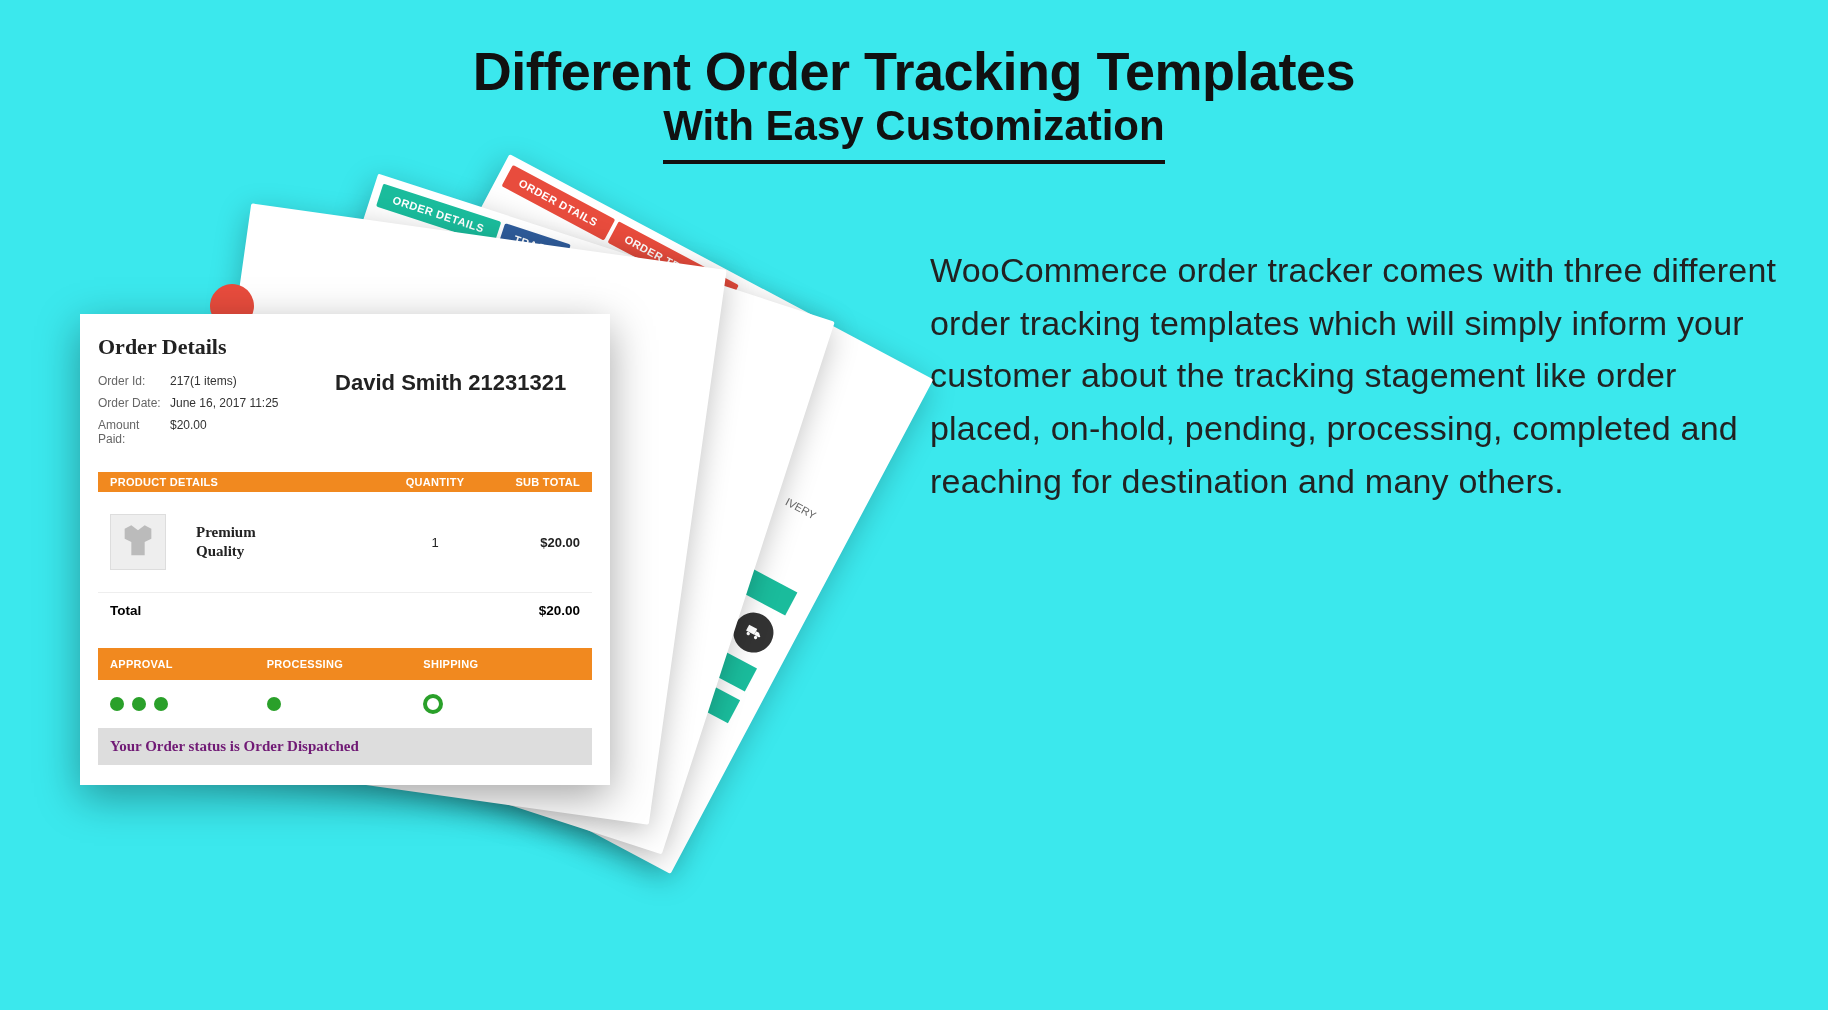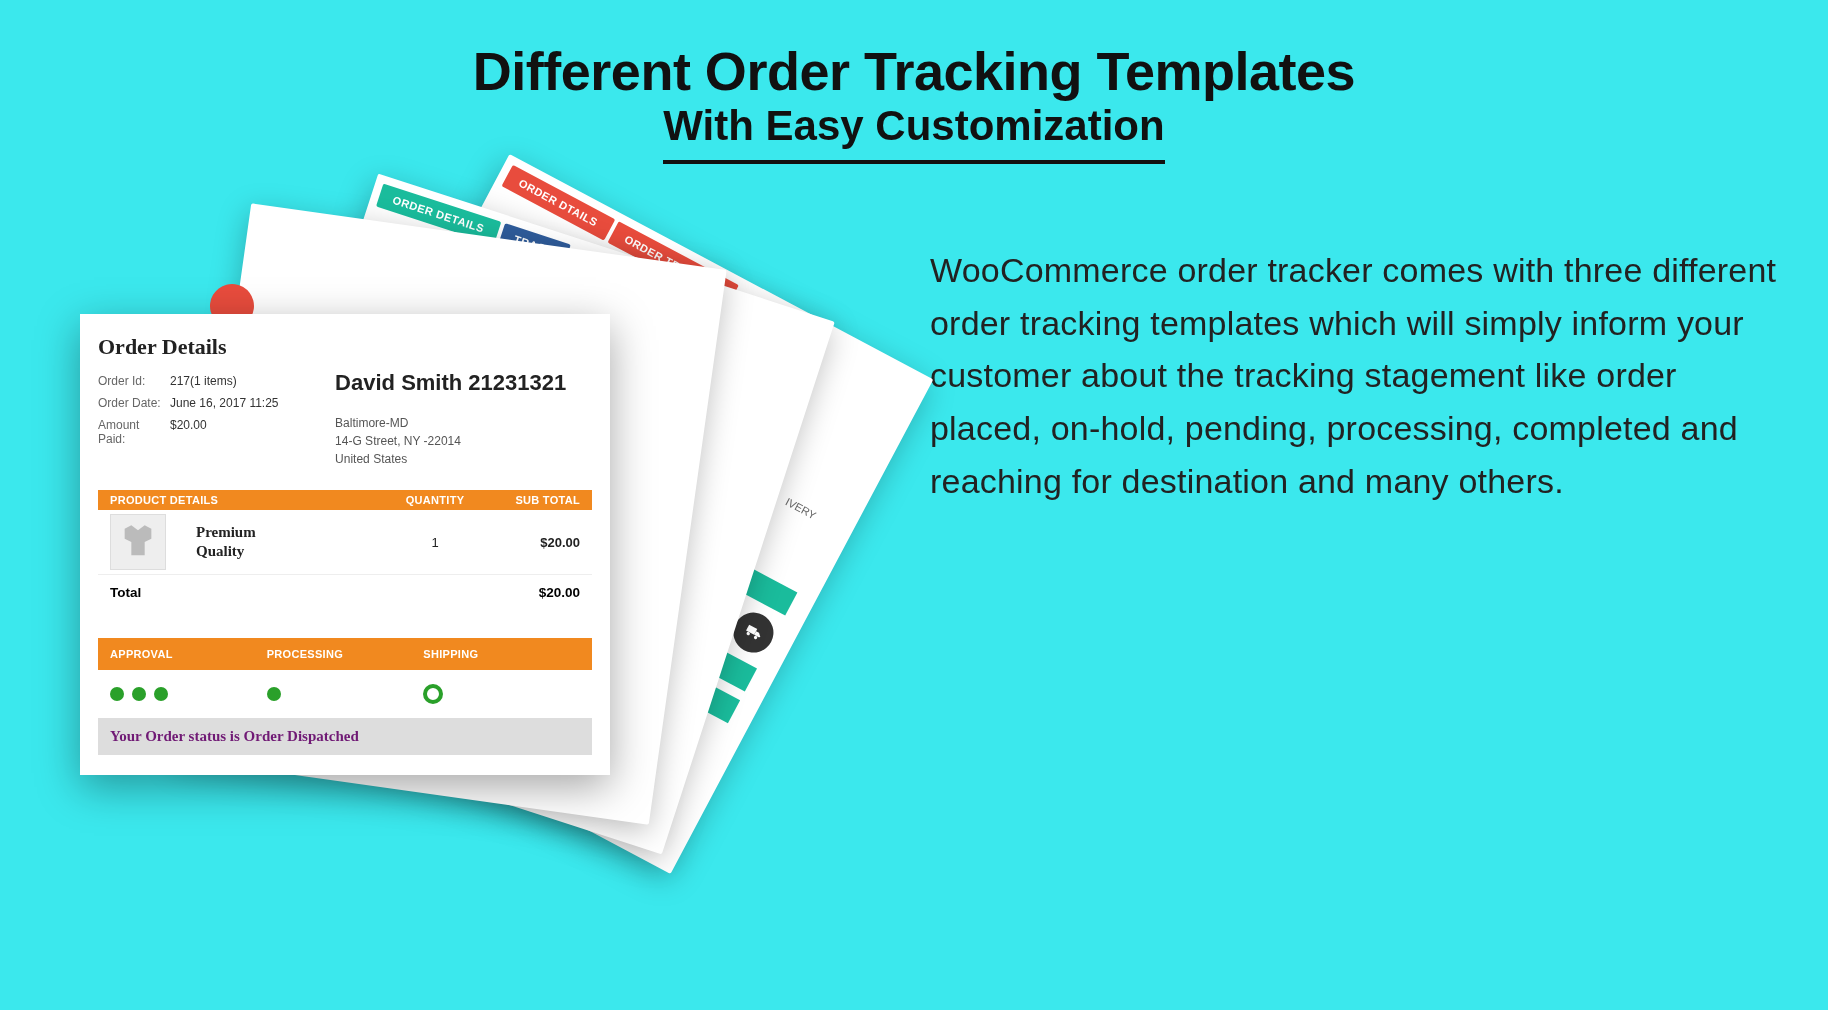--- a/index.html
+++ b/index.html
@@ -130,39 +130,39 @@
     font-weight:700;
     display:flex;
     padding: 4px 12px;
     letter-spacing: 0.3px;
   }
   .pdh-name { flex:1; }
   .pdh-qty  { width: 90px; text-align:center; }
   .pdh-sub  { width: 100px; text-align:right; }
   .pd-row {
     display:flex; align-items:center;
-    padding: 4px 12px; font-size:13px; color:#222;
+    padding: 22px 12px; font-size:13px; color:#222;
   }
   .pd-thumb {
     width: 56px; height: 56px; background:#eee;
     display:flex; align-items:center; justify-content:center;
     font-size: 30px; color:#999;
     border:1px solid #ddd;
   }
   .pd-desc { flex:1; padding-left: 30px; font-weight:700; font-family: Georgia, serif; font-size:15px; line-height:1.3; }
   .pd-qty { width: 90px; text-align:center; }
   .pd-sub { width: 100px; text-align:right; font-weight:700; }
   .pd-total {
     display:flex; justify-content:space-between;
     padding: 10px 12px; font-size:13.5px; font-weight:700;
     border-top: 1px solid #eee;
   }
 
   .track-header {
-    margin-top: 28px;
+    margin-top: 20px;
     background: #f1891f;
     color:#fff;
     font-size: 11px;
     font-weight:700;
     display:flex;
     padding: 10px 12px;
     letter-spacing:0.3px;
   }
   .th-col { flex:1; }
   .track-steps {
@@ -266,25 +266,20 @@
             <span class="k">Order Date:</span>
             <span class="v">June 16, 2017 11:25</span>
           </div>
           <div class="od-row">
             <span class="k">Amount Paid:</span>
             <span class="v">$20.00</span>
           </div>
         </div>
         <div class="od-info-right">
           <div class="cust-name">David Smith 21231321</div>
-          <div class="cust-addr">
-            <div>Baltimore-MD</div>
-            <div>14-G Street, NY -22014</div>
-            <div>United States</div>
-          </div>
         </div>
       </div>
 
       <div class="pd-header">
         <span class="pdh-name">PRODUCT DETAILS</span>
         <span class="pdh-qty">QUANTITY</span>
         <span class="pdh-sub">SUB TOTAL</span>
       </div>
       <div class="pd-row">
         <div class="pd-thumb">

